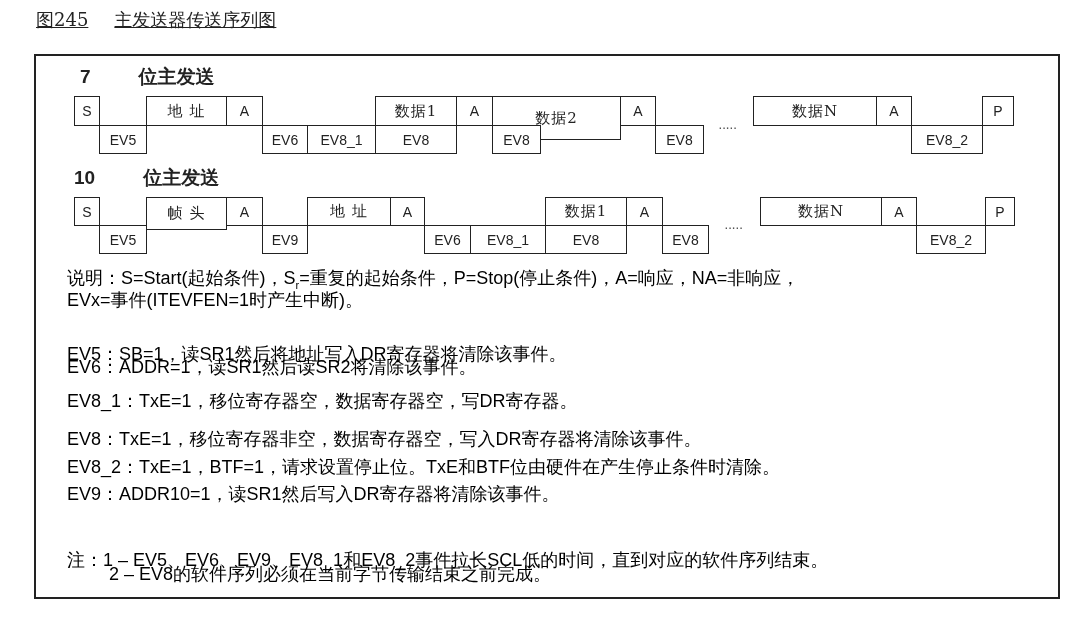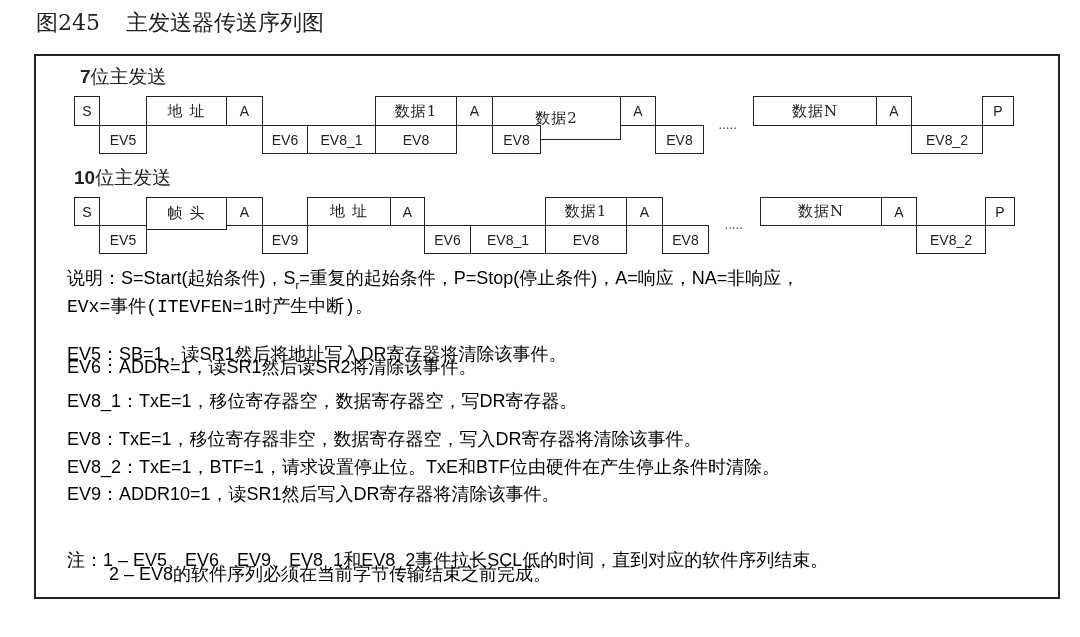--- a/index.html
+++ b/index.html
@@ -1,24 +1,24 @@
 <!DOCTYPE html>
 <html><head>
 <meta charset="utf-8">
 <style>
   html, body { margin: 0; padding: 0; background: #ffffff; }
   body { width: 1080px; height: 637px; position: relative; overflow: hidden;
          font-family: "Liberation Sans", "DejaVu Sans", sans-serif; color: #111; }
-  .fig-title { position: absolute; left: 36px; top: 8px; font-size: 22px; color: #222;
-               font-family: "DejaVu Serif", "Liberation Serif", serif; white-space: nowrap; }
+  .fig-title { position: absolute; left: 36px; top: 8px; font-size: 18px; color: #222;
+               font-family: "DejaVu Serif", "Liberation Serif", serif; white-space: nowrap; text-decoration: underline; }
   .fig-title .cap { margin-left: 26px; }
   .frame { position: absolute; left: 34px; top: 54px; width: 1026px; height: 545px;
            border: 2px solid #222; box-sizing: border-box; }
   .section-title { position: absolute; font-size: 19px; font-weight: bold; color: #222; white-space: nowrap; }
-  .section-title .cn { font-weight: normal; font-family: "DejaVu Serif", "Liberation Serif", serif; }
+  .section-title .cn { font-weight: bold; font-family: "DejaVu Serif", "Liberation Serif", serif; margin-left: 48px; }
   .cell { position: absolute; box-sizing: border-box; border: 1.5px solid #222; background: #fff;
           display: flex; align-items: center; justify-content: center; font-size: 14px;
           white-space: nowrap; color: #222; }
   .cell.cn { font-family: "DejaVu Serif", "Liberation Serif", serif; font-size: 15px; letter-spacing: 1px; }
   .dots { position: absolute; font-size: 14px; color: #555; letter-spacing: -1px; }
   .text-line { position: absolute; left: 67px; font-size: 18px; color: #000000; white-space: nowrap; }
 </style>
 </head>
 <body>
 
@@ -72,21 +72,21 @@
     <div class="cell" style="left: 470px; top: 225px; width: 76px; height: 29px;">EV8_1</div>
     <div class="cell" style="left: 545px; top: 225px; width: 82px; height: 29px;">EV8</div>
     <div class="cell" style="left: 662px; top: 225px; width: 47px; height: 29px;">EV8</div>
     <div class="cell" style="left: 916px; top: 225px; width: 70px; height: 29px;">EV8_2</div>
     <div class="dots" style="left: 724px; top: 219px;">·····</div>
   </div>
 
 <div class="text-line" style="top:266px;">
   <span>说明：S=Start(起始条件)，S</span><sub style="font-size:11px;">r</sub><span>=重复的起始条件，P=Stop(停止条件)，A=响应，NA=非响应，</span>
 </div>
-<div class="text-line" style="top:294px;font-family:Liberation Mono, monospace;">EVx=事件(ITEVFEN=1时产生中断)。</div>
+<div class="text-line" style="top:288px;">EVx=事件(ITEVFEN=1时产生中断)。</div>
 
 <div class="text-line" style="top:342px;">EV5：SB=1，读SR1然后将地址写入DR寄存器将清除该事件。</div>
 <div class="text-line" style="top:355px;">EV6：ADDR=1，读SR1然后读SR2将清除该事件。</div>
 <div class="text-line" style="top:381px;margin-top:8px;">EV8_1：TxE=1，移位寄存器空，数据寄存器空，写DR寄存器。</div>
 <div class="text-line" style="top:427px;">EV8：TxE=1，移位寄存器非空，数据寄存器空，写入DR寄存器将清除该事件。</div>
 <div class="text-line" style="top:455px;">EV8_2：TxE=1，BTF=1，请求设置停止位。TxE和BTF位由硬件在产生停止条件时清除。</div>
 <div class="text-line" style="top:482px;">EV9：ADDR10=1，读SR1然后写入DR寄存器将清除该事件。</div>
 
 <div class="text-line" style="top:548px;">注：1 – EV5、EV6、EV9、EV8_1和EV8_2事件拉长SCL低的时间，直到对应的软件序列结束。</div>
 <div class="text-line" style="top:562px; left:109px;">2 – EV8的软件序列必须在当前字节传输结束之前完成。</div>

